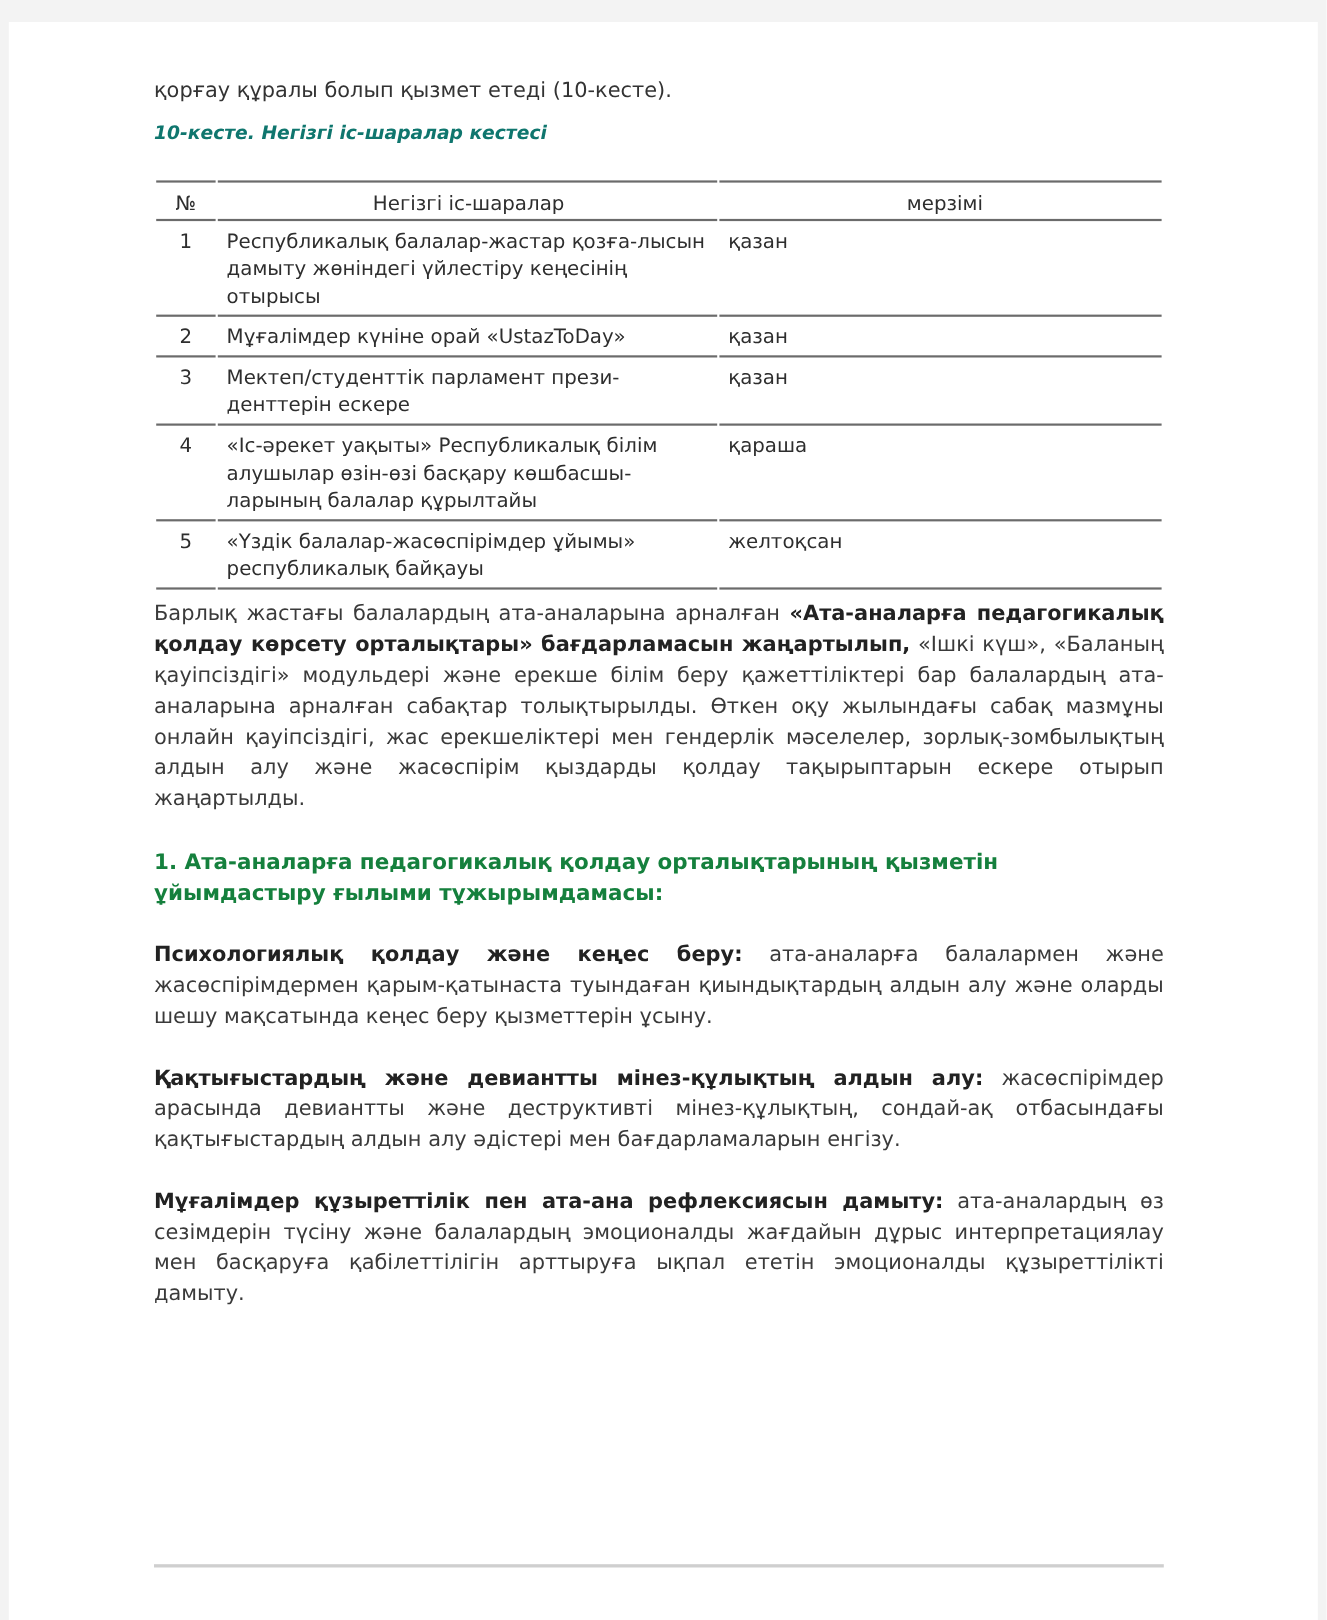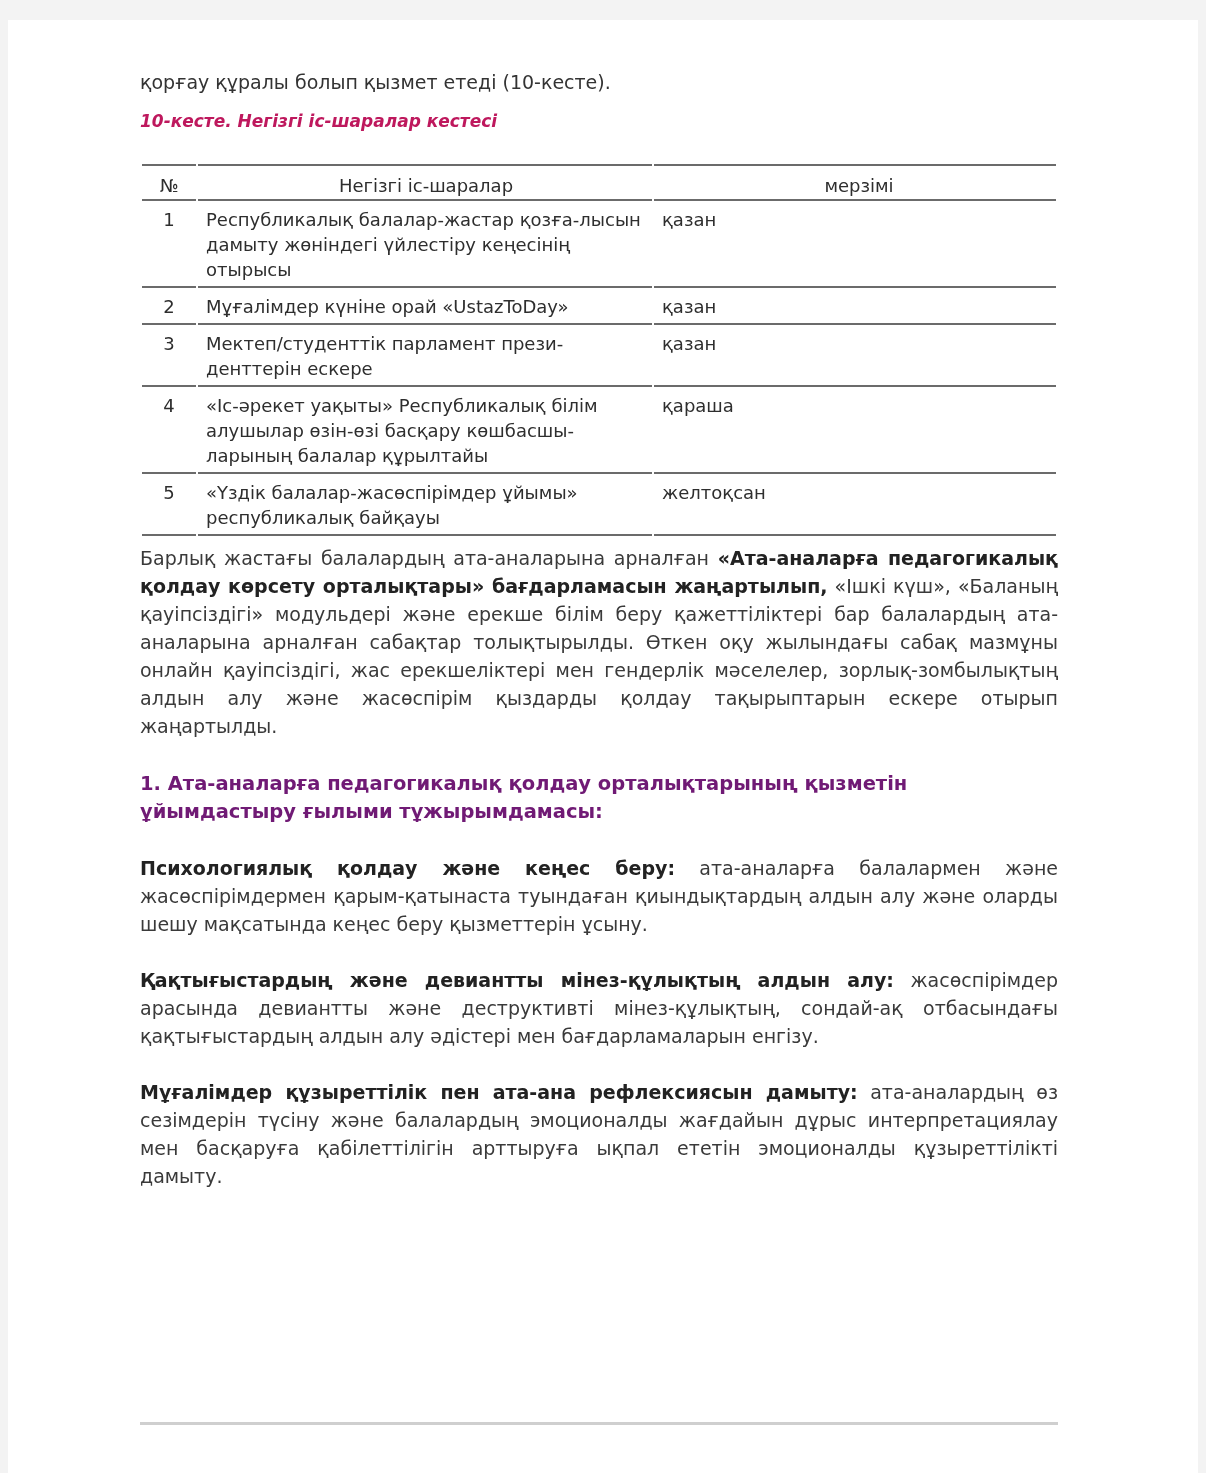--- a/index.html
+++ b/index.html
@@ -27,21 +27,21 @@
     line-height: 28px;
     margin: 0;
     color: #333;
   }
   .caption {
     font-size: 17px;
     font-weight: bold;
     font-style: italic;
     margin: 12px 0 0 0;
     line-height: 26px;
-    color: #be185d;
+    color: #0f766e;
   }
   table.events {
     margin-top: 30px;
     width: 918px;
     border-collapse: separate;
     border-spacing: 2px 0;
     font-size: 18px;
     color: #2e2e2e;
   }
   table.events th, table.events td {
@@ -66,21 +66,21 @@
     margin: 0;
     color: #3a3a3a;
   }
   .para b { color: #222; }
   .p1 { margin-top: 8px; }
   .heading {
     font-size: 19.5px;
     font-weight: bold;
     line-height: 28px;
     margin: 30px 0 0 0;
-    color: #701a75;
+    color: #15803d;
   }
   .sub { margin-top: 28px; }
   .footer-rule {
     position: absolute;
     left: 132px; top: 1402px;
     width: 918px; height: 3px;
     background: #cfcfcf;
   }
 </style>
 </head>

